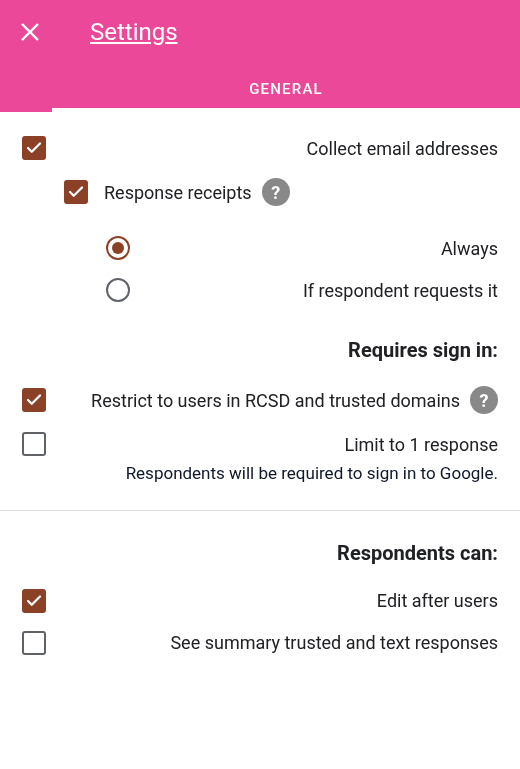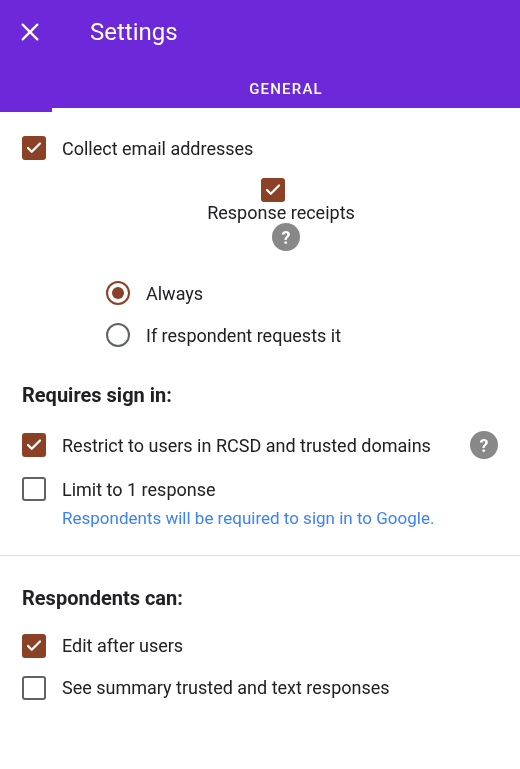--- a/index.html
+++ b/index.html
@@ -8,24 +8,25 @@
       box-sizing: border-box;
       font-family: 'Roboto', 'Arial', sans-serif;
     }
     body {
       width: 520px;
       height: 769px;
       background: #fff;
       overflow: hidden;
     }
     .header {
-      background: #6d28d9;
+      background: #ec4899;
       color: #fff;
       height: 112px;
       position: relative;
+      text-decoration: underline;
     }
     .header-top {
       display: flex;
       align-items: center;
       padding: 18px 18px 0 18px;
     }
     .close-btn {
       width: 24px;
       height: 24px;
       cursor: pointer;
@@ -62,29 +63,29 @@
       content: '';
       position: absolute;
       bottom: 0;
       left: 0;
       right: 0;
       height: 4px;
       background: #fff;
     }
     .content {
       padding: 24px 22px;
+      text-align: right;
     }
     .row {
       display: flex;
       align-items: center;
       margin-bottom: 18px;
     }
     .row.indent1 {
       margin-left: 42px;
-      flex-direction: column;
     }
     .row.indent2 {
       margin-left: 84px;
     }
     .checkbox {
       width: 24px;
       height: 24px;
       border: 2.5px solid #5f6368;
       border-radius: 3px;
       flex-shrink: 0;
@@ -150,21 +151,21 @@
       font-size: 20px;
       font-weight: 700;
       color: #202124;
       margin: 24px 0 24px 0;
     }
     .section-title.first {
       margin-top: 36px;
     }
     .subtext {
       font-size: 17px;
-      color: #3b82f6;
+      color: #0f172a;
       margin-left: 40px;
       margin-top: -12px;
       margin-bottom: 18px;
       line-height: 1.4;
     }
     .divider {
       height: 1px;
       background: #e0e0e0;
       margin: 24px -22px 30px -22px;
     }

